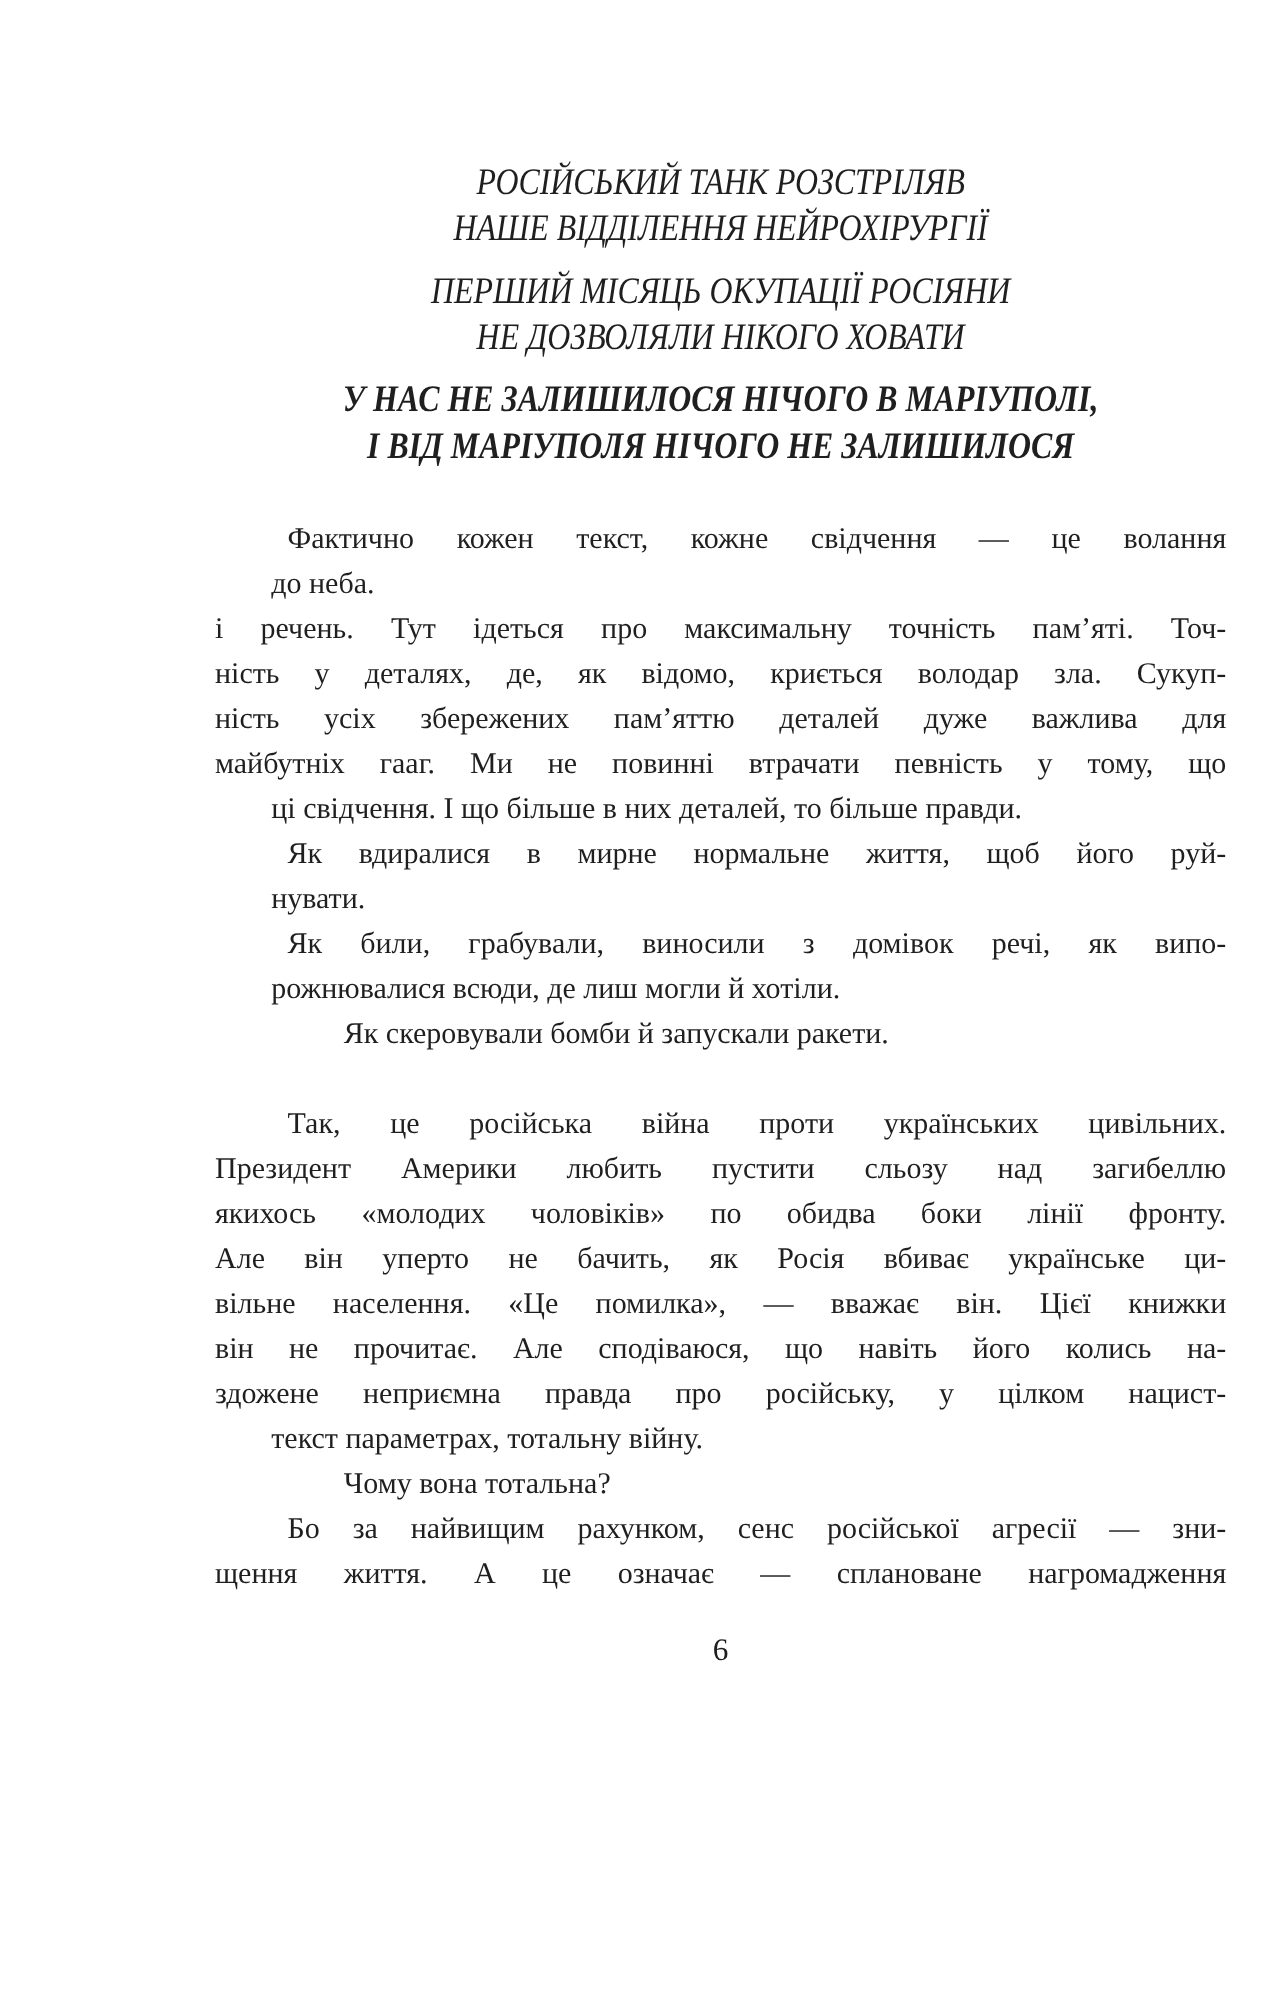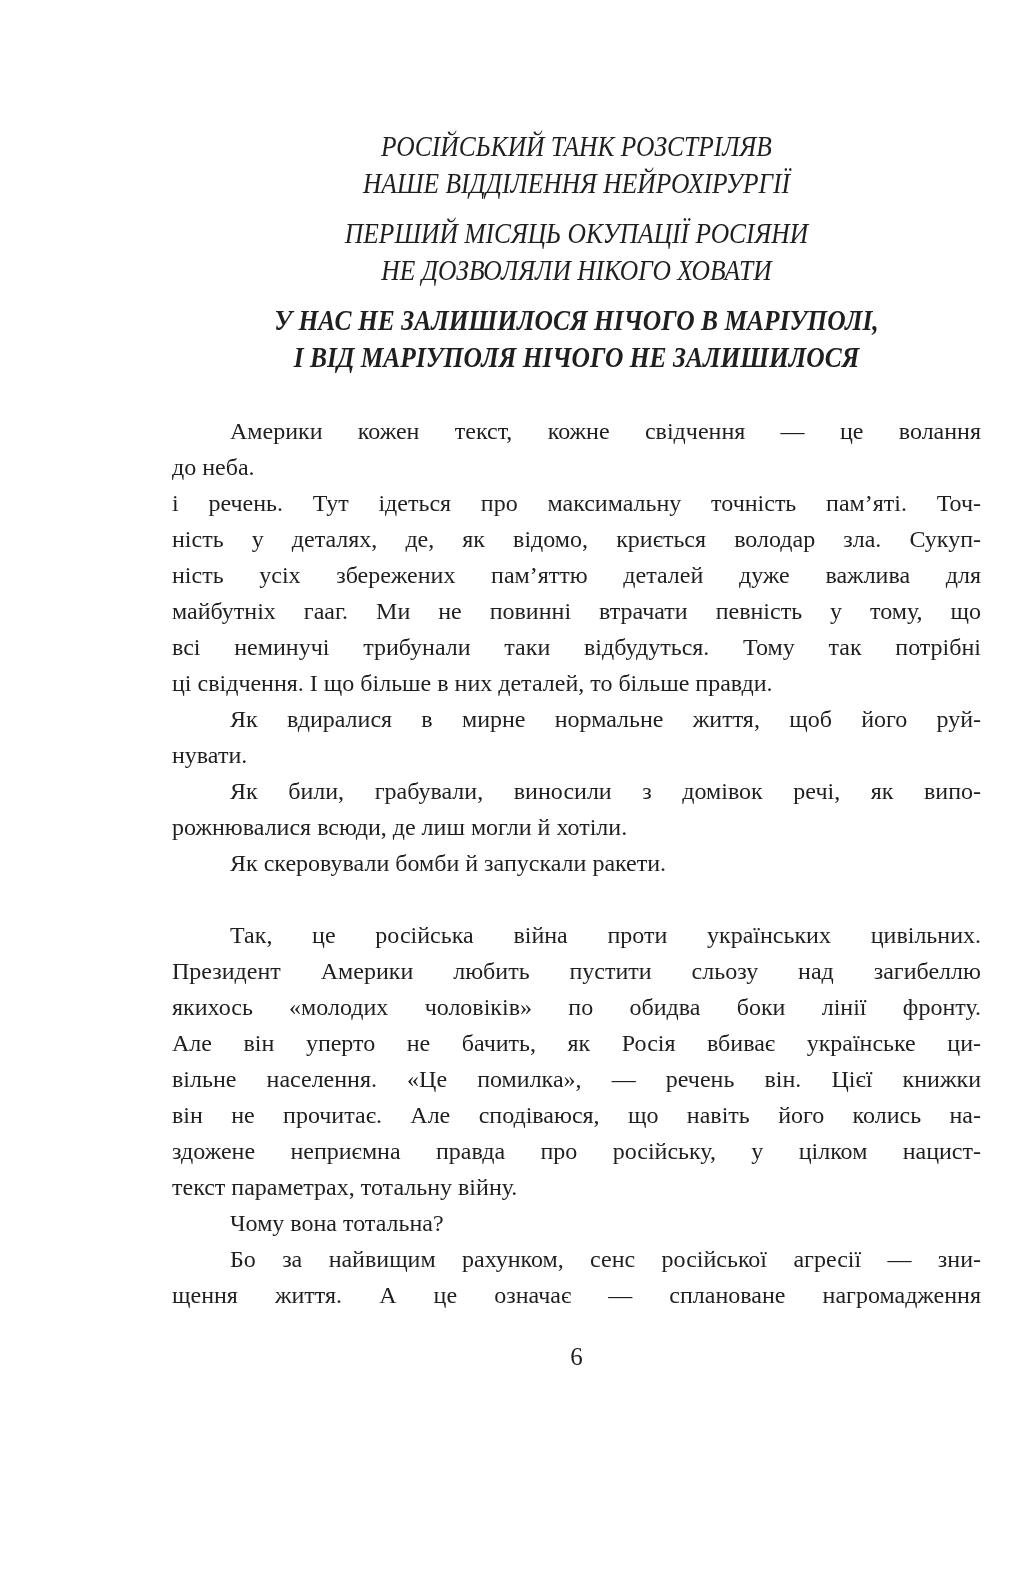--- a/index.html
+++ b/index.html
@@ -30,21 +30,21 @@
   .heading.heading-last { margin-bottom: 38px; font-weight: bold; }
   .body-text {
     font-size: 24px;
     line-height: 36px;
   }
   .line {
     text-align: justify;
     text-align-last: justify;
     white-space: normal;
   }
-  .line.end { text-align-last: left; }
+  .line.end { text-align-last: left; margin-left: 45px; }
   .line.indent { padding-left: 58px; }
   .spacer { height: 36px; }
   .pagenum {
     margin-top: 26px;
     text-align: center;
     font-size: 25px;
     line-height: 36px;
   }
 </style>
 </head>
@@ -61,39 +61,38 @@
       <div class="hline">ПЕРШИЙ МІСЯЦЬ ОКУПАЦІЇ РОСІЯНИ</div>
       <div class="hline">НЕ ДОЗВОЛЯЛИ НІКОГО ХОВАТИ</div>
     </div>
     <div class="heading heading-last">
       <div class="hline">У НАС НЕ ЗАЛИШИЛОСЯ НІЧОГО В МАРІУПОЛІ,</div>
       <div class="hline">І ВІД МАРІУПОЛЯ НІЧОГО НЕ ЗАЛИШИЛОСЯ</div>
     </div>
   </div>
 
   <div class="body-text">
-    <div class="line indent">Америки кожен текст, кожне свідчення — це волання</div>
+    <div class="line indent">Фактично кожен текст, кожне свідчення — це волання</div>
     <div class="line end">до неба.</div>
     <div class="line">і речень. Тут ідеться про максимальну точність пам’яті. Точ-</div>
     <div class="line">ність у деталях, де, як відомо, криється володар зла. Сукуп-</div>
     <div class="line">ність усіх збережених пам’яттю деталей дуже важлива для</div>
     <div class="line">майбутніх гааг. Ми не повинні втрачати певність у тому, що</div>
-    <div class="line">всі неминучі трибунали таки відбудуться. Тому так потрібні</div>
     <div class="line end">ці свідчення. І що більше в них деталей, то більше правди.</div>
     <div class="line indent">Як вдиралися в мирне нормальне життя, щоб його руй-</div>
     <div class="line end">нувати.</div>
     <div class="line indent">Як били, грабували, виносили з домівок речі, як випо-</div>
     <div class="line end">рожнювалися всюди, де лиш могли й хотіли.</div>
     <div class="line indent end">Як скеровували бомби й запускали ракети.</div>
     <div class="spacer"></div>
     <div class="line indent">Так, це російська війна проти українських цивільних.</div>
     <div class="line">Президент Америки любить пустити сльозу над загибеллю</div>
     <div class="line">якихось «молодих чоловіків» по обидва боки лінії фронту.</div>
     <div class="line">Але він уперто не бачить, як Росія вбиває українське ци-</div>
-    <div class="line">вільне населення. «Це помилка», — речень він. Цієї книжки</div>
+    <div class="line">вільне населення. «Це помилка», — вважає він. Цієї книжки</div>
     <div class="line">він не прочитає. Але сподіваюся, що навіть його колись на-</div>
     <div class="line">здожене неприємна правда про російську, у цілком нацист-</div>
     <div class="line end">текст параметрах, тотальну війну.</div>
     <div class="line indent end">Чому вона тотальна?</div>
     <div class="line indent">Бо за найвищим рахунком, сенс російської агресії — зни-</div>
     <div class="line">щення життя. А це означає — сплановане нагромадження</div>
   </div>
 
   <div class="pagenum">6</div>
 

